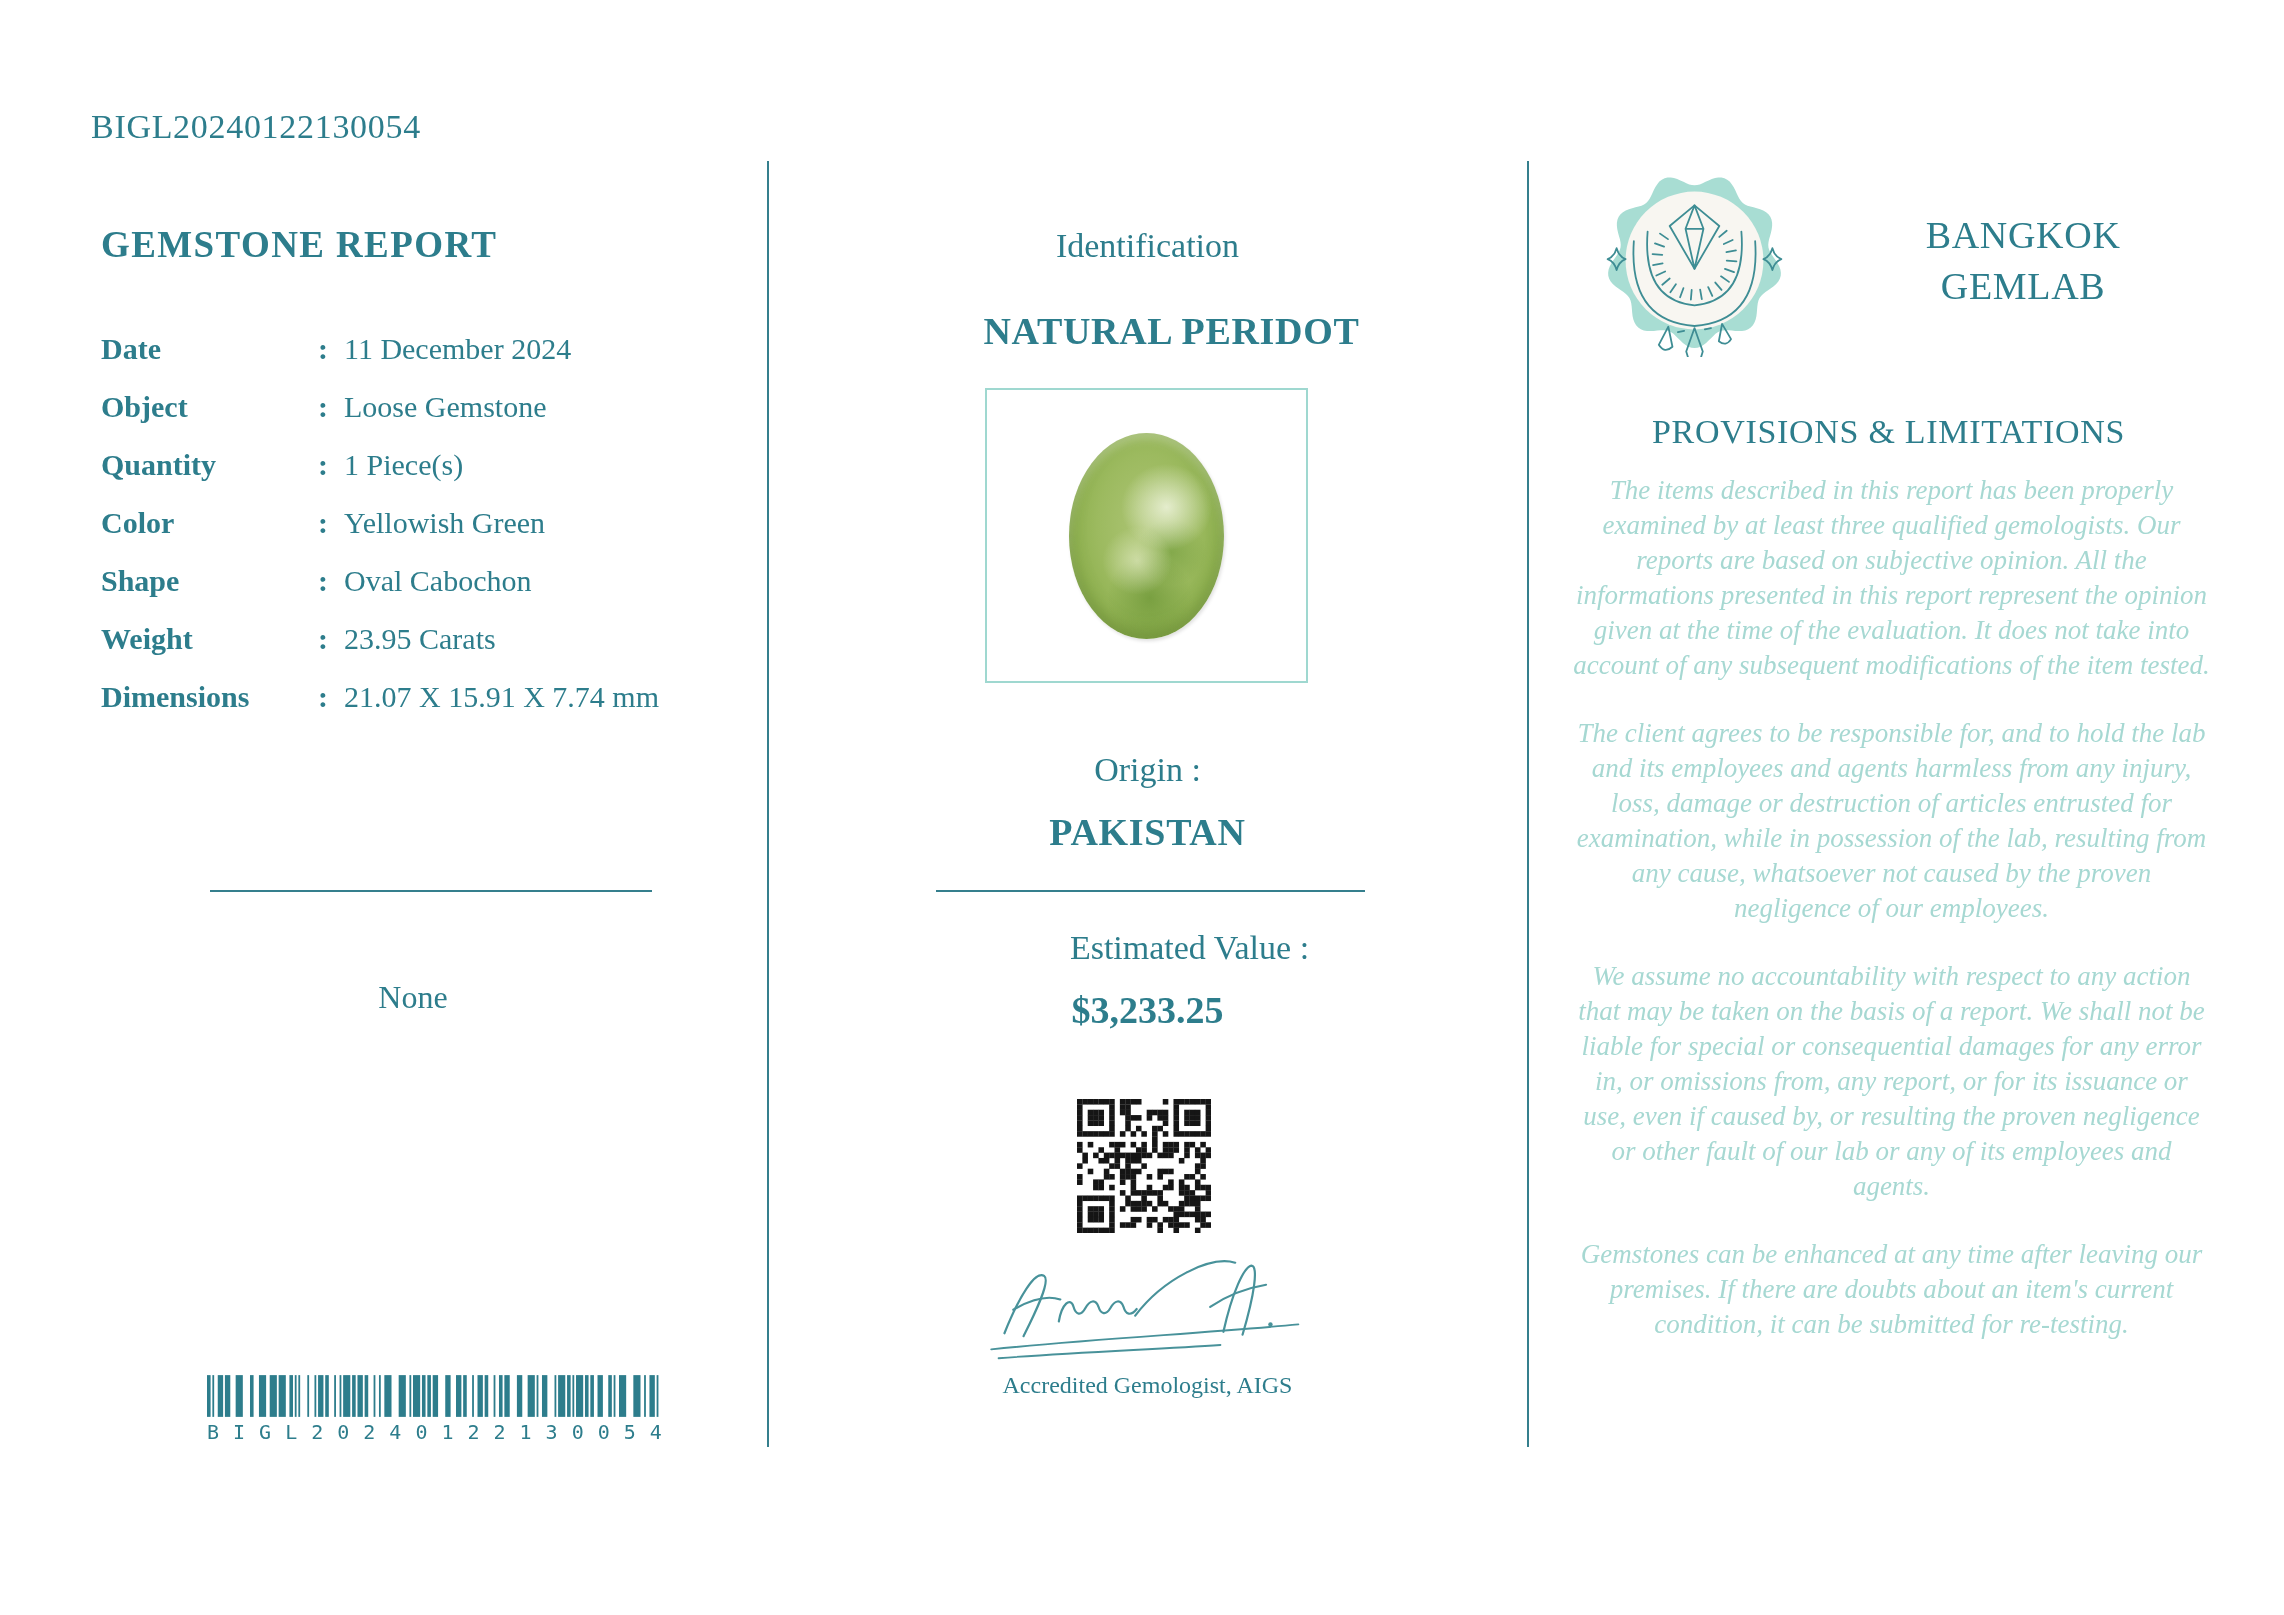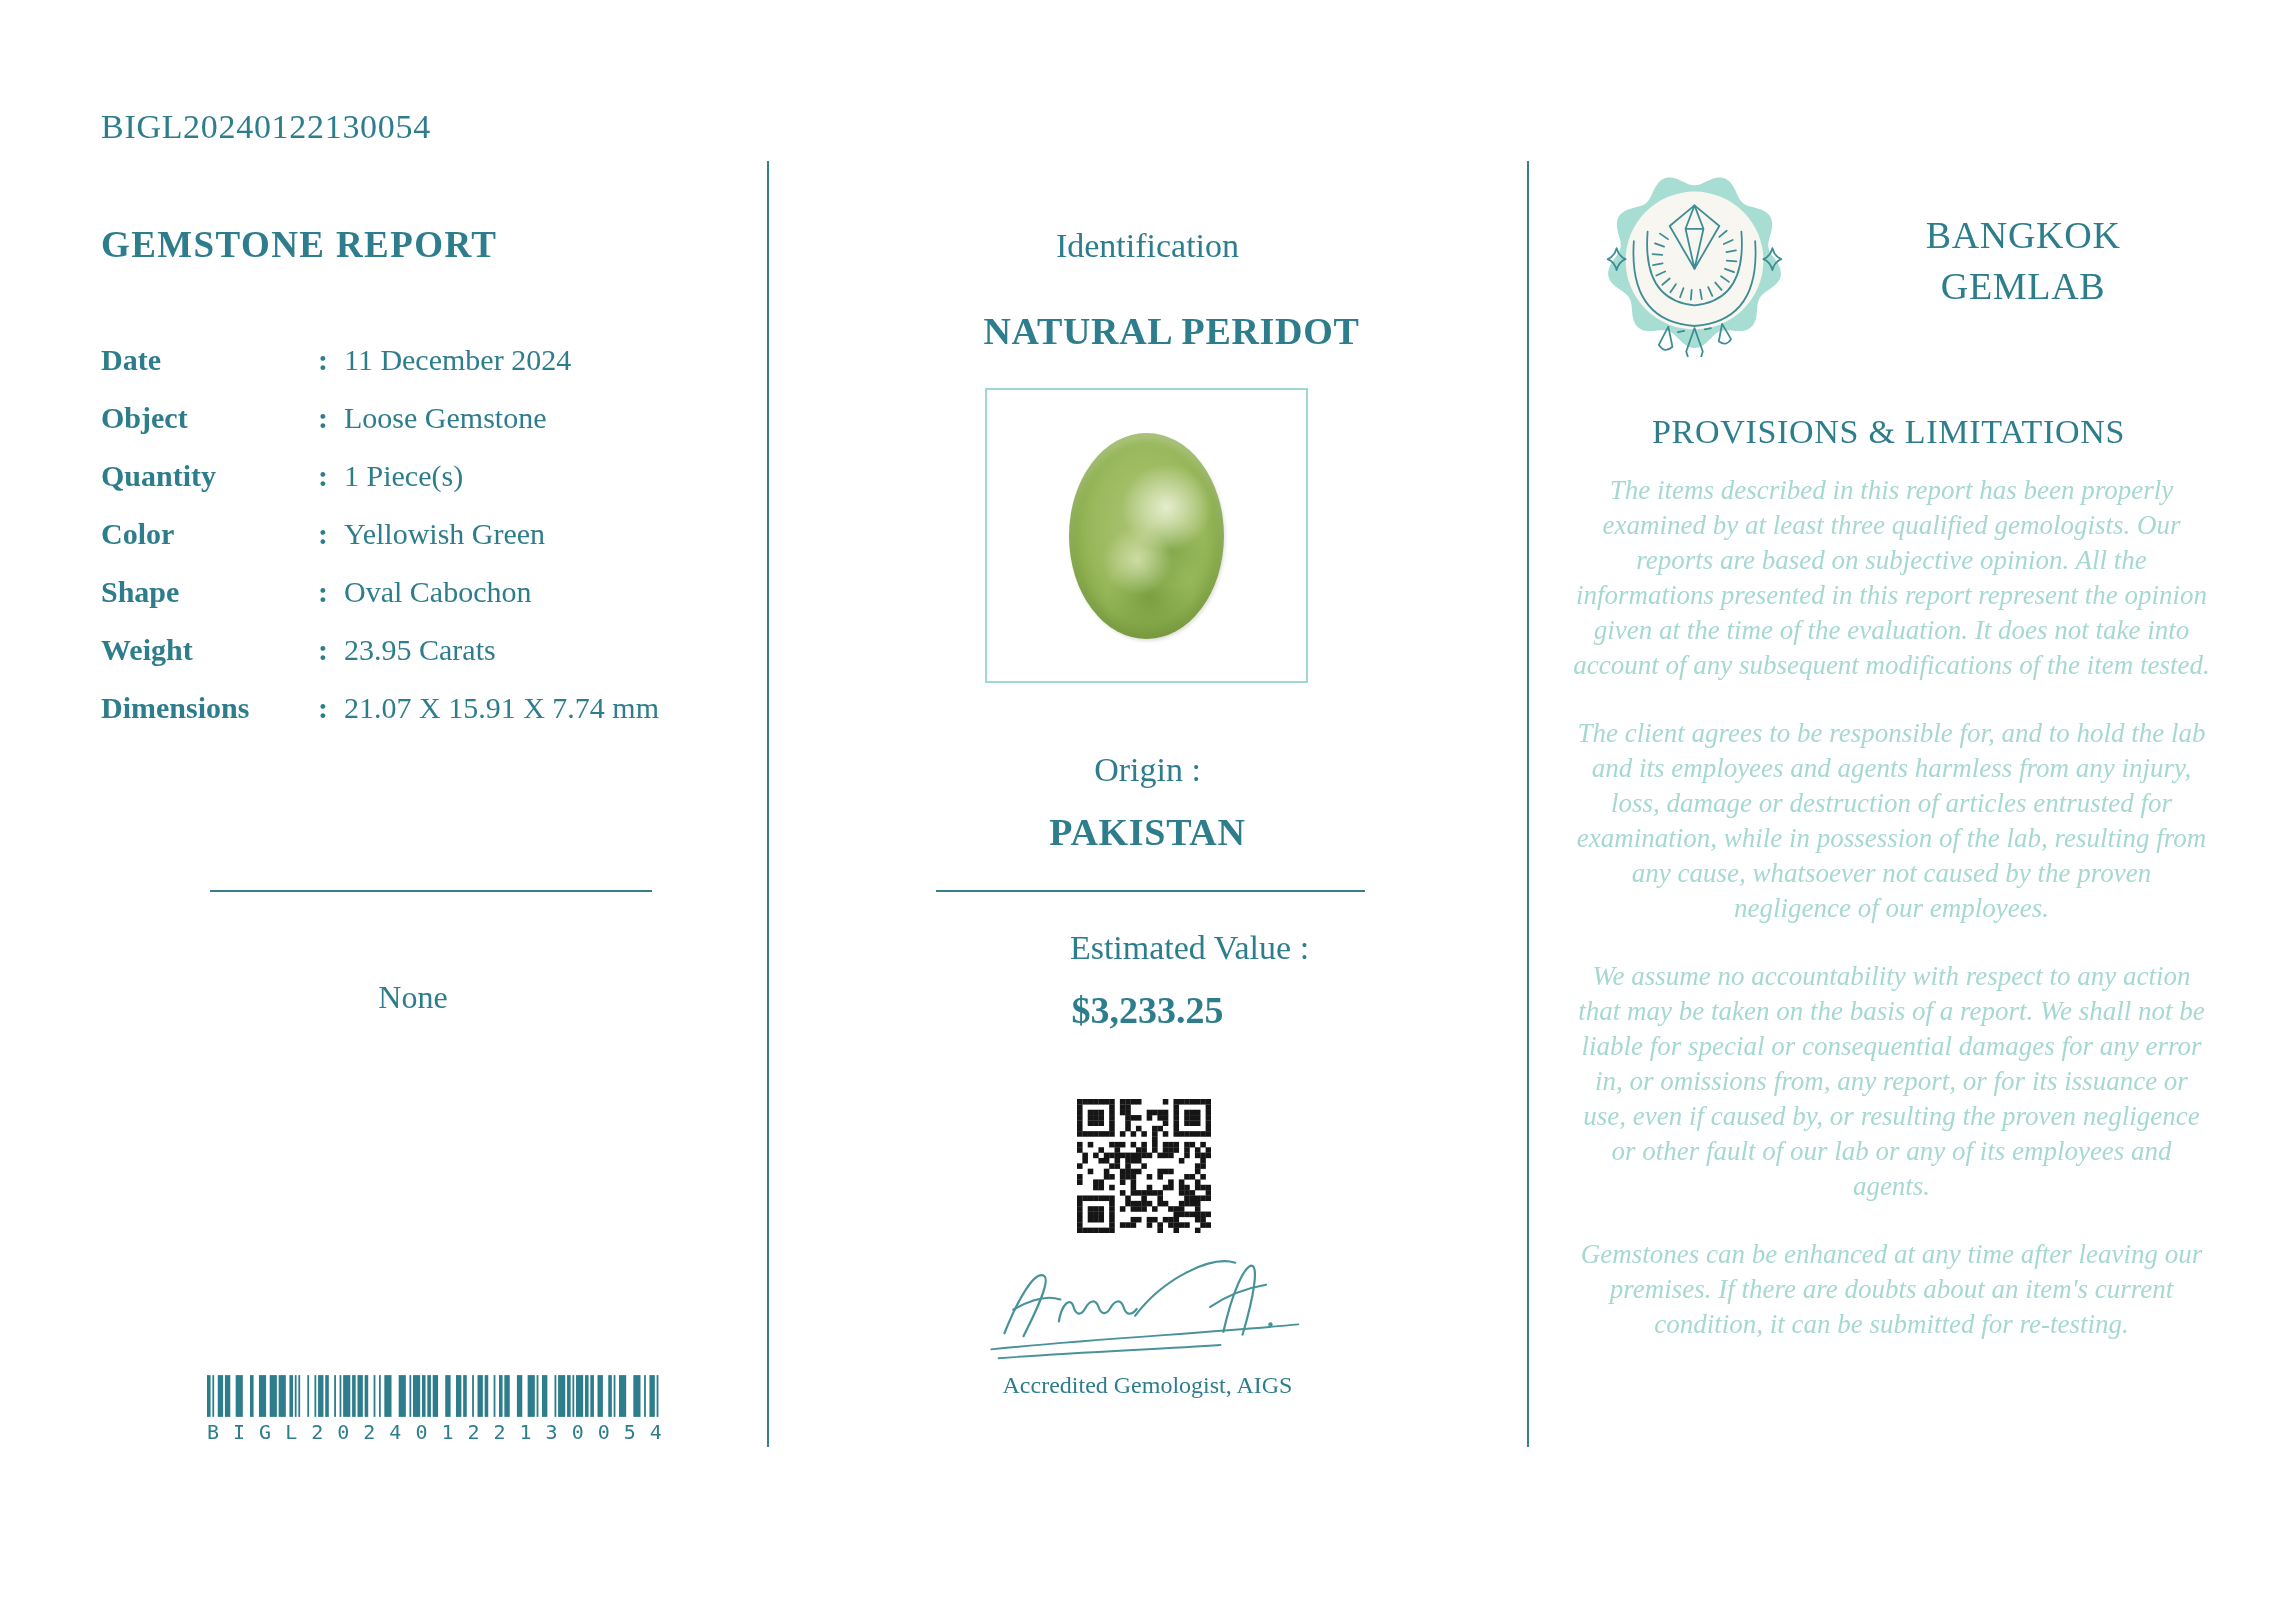--- a/index.html
+++ b/index.html
@@ -11,24 +11,24 @@
     --paper:#ffffff;
   }
   html,body{margin:0;padding:0;background:#e8e8e8;}
   .page{
     position:relative;width:2284px;height:1616px;background:var(--paper);
     font-family:"Liberation Serif","DejaVu Serif",serif;color:var(--teal);
     overflow:hidden;
   }
   .abs{position:absolute;}
   
-  .report-number{left:101px;top:108px;font-size:34px;letter-spacing:0.7px;}
+  .report-number{left:91px;top:108px;font-size:34px;letter-spacing:0.7px;}
   .left-col{left:101px;width:624px;}
   .report-title{top:223px;text-align:left;width:624px;font-size:37px;font-weight:bold;letter-spacing:1.4px;}
-  .fields{top:331px;left:101px;width:624px;}
+  .fields{top:320px;left:101px;width:624px;}
   .field-row{display:flex;height:58px;align-items:center;font-size:30px;}
   .field-label{width:217px;font-weight:bold;}
   .field-colon{width:26px;font-weight:bold;}
   .field-value{flex:1;}
   .rule{background:var(--teal-line);height:2.2px;}
   .comments-rule{left:210px;top:890px;width:442px;}
   .comments-label{left:101px;top:922px;width:624px;text-align:center;font-size:33px;font-weight:bold;}
   .comments-value{left:101px;top:979px;width:624px;text-align:center;font-size:32px;}
   .barcode-wrap{left:207px;top:1375px;width:455px;}
   .barcode-text{display:flex;justify-content:space-between;width:455px;margin-top:1.4px;

